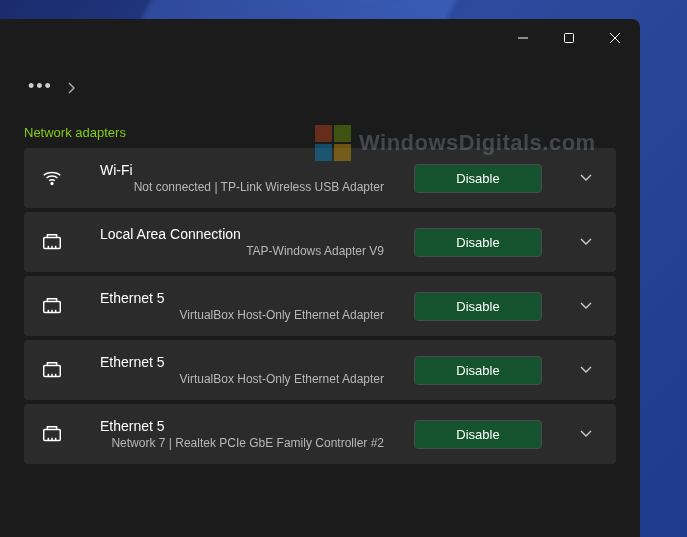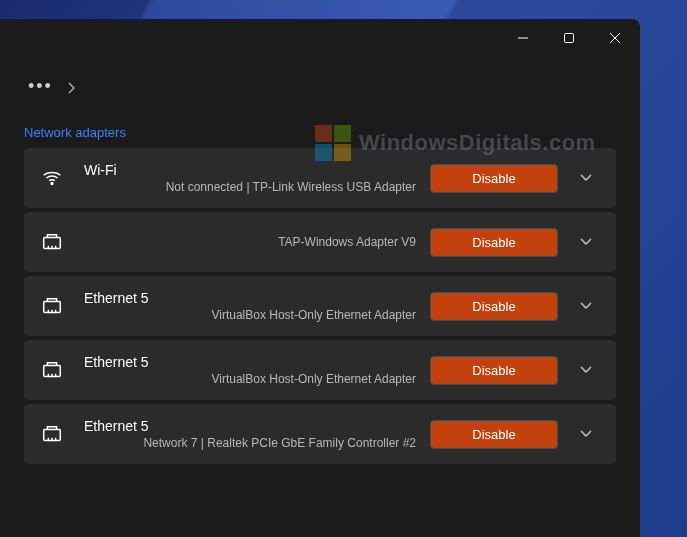--- a/index.html
+++ b/index.html
@@ -65,36 +65,36 @@
       color: #aaaaaa;
     }
     .page-title {
       font-size: 27px;
       font-weight: 600;
       color: #ffffff;
     }
     .section-label {
       font-size: 13px;
       font-weight: 400;
-      color: #3b82f6;
+      color: #84cc16;
       padding: 14px 0 8px 24px;
     }
     .adapter-list {
       display: flex;
       flex-direction: column;
       gap: 4px;
       padding: 0 24px;
     }
     .adapter-card {
       background: #2b2b2b;
       border-radius: 4px;
       display: flex;
       align-items: center;
       padding: 14px 16px 14px 10px;
-      gap: 14px;
+      gap: 30px;
       min-height: 60px;
     }
     .adapter-icon-wrap {
       width: 36px;
       display: flex;
       align-items: center;
       justify-content: center;
       flex-shrink: 0;
     }
     .adapter-icon-wrap svg { color: #ffffff; }
@@ -112,21 +112,21 @@
     }
     .adapter-desc {
       font-size: 12px;
       color: #b8b8b8;
       white-space: nowrap;
       overflow: hidden;
       text-overflow: ellipsis;
       text-align: right;
     }
     .disable-btn {
-      background: #c2410c;
+      background: #14532d;
       border: 1px solid #4a4a4a;
       color: #ffffff;
       font-size: 13px;
       padding: 6px 30px;
       border-radius: 4px;
       font-family: inherit;
       min-width: 128px;
       text-align: center;
     }
     .expand-btn {
@@ -229,20 +229,21 @@
 
     <div class="adapter-card">
       <div class="adapter-icon-wrap">
         <svg width="22" height="22" viewBox="0 0 24 24" fill="none" stroke="currentColor" stroke-width="1.6">
           <rect x="3" y="7" width="18" height="12" rx="1"></rect>
           <path d="M7 7 V4 H17 V7"></path>
           <path d="M8 19 V16 M12 19 V16 M16 19 V16"></path>
         </svg>
       </div>
       <div class="adapter-text">
+        <span class="adapter-name">Local Area Connection</span>
         <span class="adapter-desc">TAP-Windows Adapter V9</span>
       </div>
       <button class="disable-btn">Disable</button>
       <div class="expand-btn">
         <svg width="12" height="8" viewBox="0 0 12 8">
             <path d="M1 1 L6 6 L11 1" fill="none" stroke="currentColor" stroke-width="1.4"></path>
           </svg>
       </div>
     </div>
 

